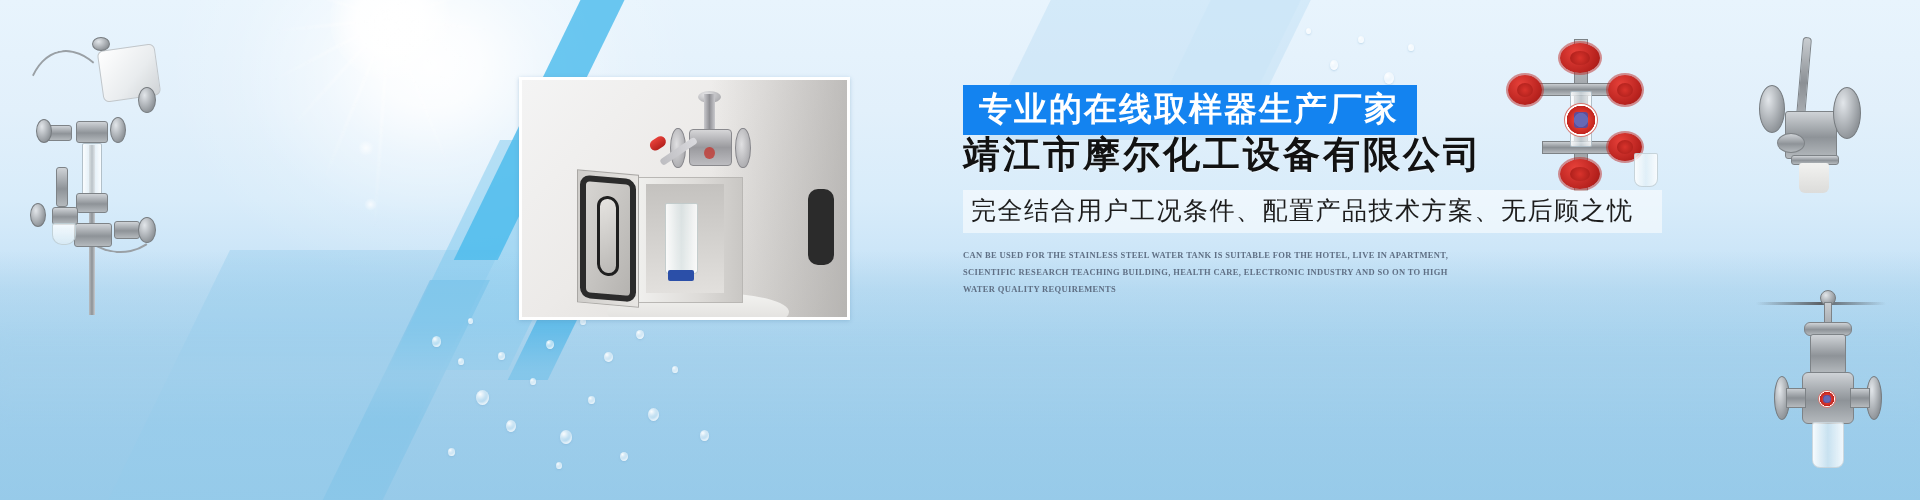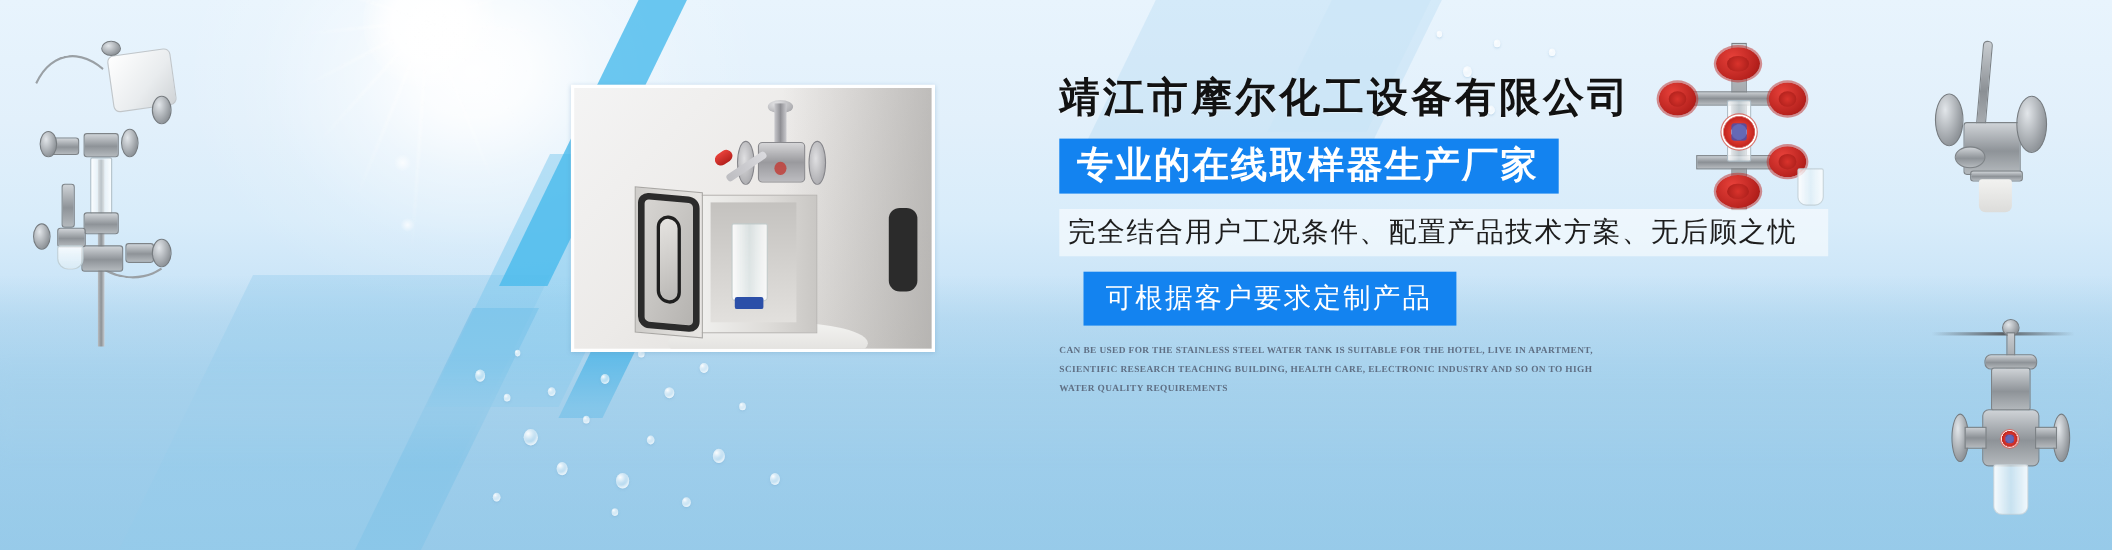--- a/index.html
+++ b/index.html
@@ -421,35 +421,30 @@
     <div class="shaft" style="left:18px;top:108px;width:20px;height:20px;"></div>
     <div class="shaft" style="left:82px;top:108px;width:20px;height:20px;"></div>
     <div class="logo-badge" style="left:50px;top:110px;width:18px;height:18px;"></div>
     <div style="position:absolute;left:44px;top:142px;width:32px;height:46px;
                 background:linear-gradient(to right,rgba(255,255,255,.9),rgba(230,240,244,.6),rgba(255,255,255,.85));
                 border:1px solid rgba(195,208,215,.8);border-radius:3px 3px 8px 8px;"></div>
   </div>
 
   <div id="text-block">
 
-    <div id="company-name">靖江市摩尔化工设备有限公司</div>
-
     <div id="headline-bar">
       <span id="headline-text">专业的在线取样器生产厂家</span>
     </div>
+
+    <div id="company-name">靖江市摩尔化工设备有限公司</div>
 
     <div>
       <div id="subhead-bar">
         <span id="subhead-text">完全结合用户工况条件、配置产品技术方案、无后顾之忧</span>
       </div>
     </div>
 
-    <div>
-      <div id="custom-bar">
-        <span id="custom-text">可根据客户要求定制产品</span>
-      </div>
-    </div>
 
     <div id="english-text">CAN BE USED FOR THE STAINLESS STEEL WATER TANK IS SUITABLE FOR THE HOTEL, LIVE IN APARTMENT, SCIENTIFIC RESEARCH TEACHING BUILDING, HEALTH CARE, ELECTRONIC INDUSTRY AND SO ON TO HIGH WATER QUALITY REQUIREMENTS</div>
   </div>
 
 
 </div>
 
 </body></html>

